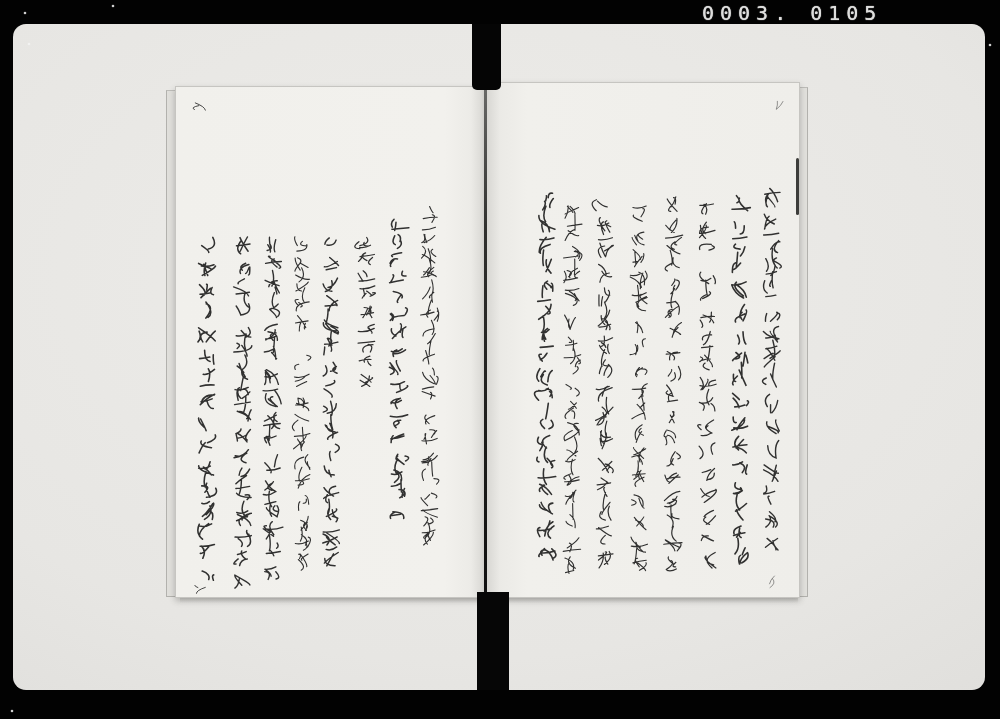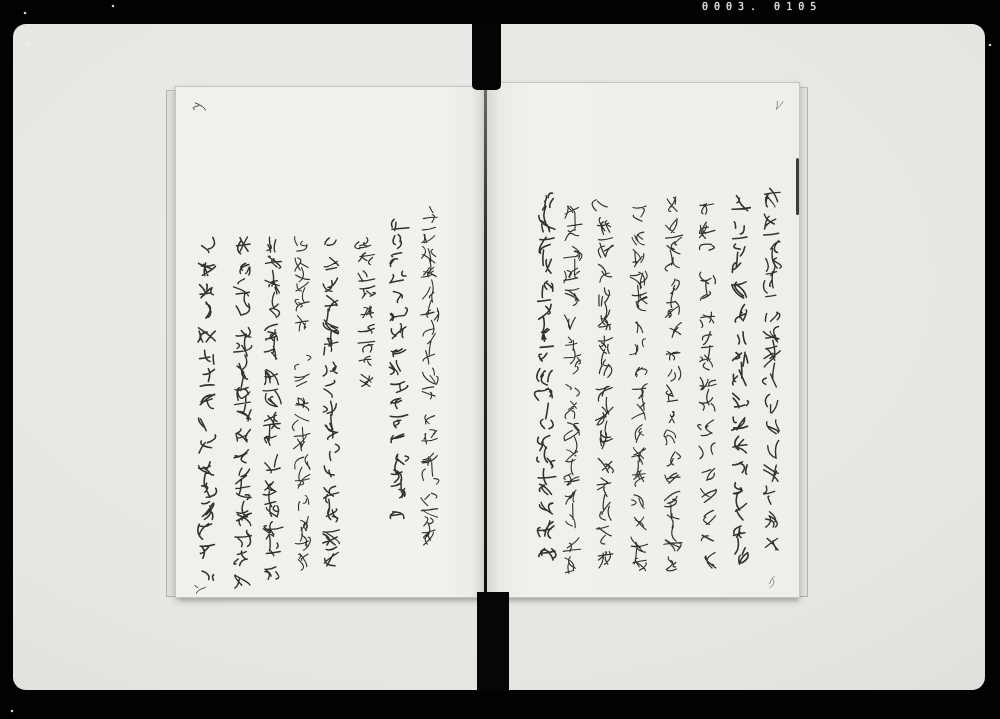--- a/index.html
+++ b/index.html
@@ -5,21 +5,21 @@
   html,body{margin:0;padding:0;background:#000;}
   .stage{position:relative;width:1000px;height:719px;background:#020202;overflow:hidden;
          font-family:"Liberation Sans", sans-serif;}
   .abs{position:absolute;}
   
   .field{left:13px;top:24px;width:972px;height:666px;border-radius:13px;
     background:radial-gradient(ellipse 120% 115% at 45% 38%,
       #edece9 0%, #e7e6e3 50%, #deddda 78%, #cfcecb 100%);}
   
   .counter{left:702px;top:1px;font-family:"DejaVu Sans Mono", monospace;
-    font-size:10px;letter-spacing:6px;color:#dededd;white-space:pre;
+    font-size:20px;letter-spacing:6px;color:#dededd;white-space:pre;
     text-shadow:0 0 1px #ffffff;}
   
   .page{box-shadow:0 3px 6px rgba(55,53,50,0.28);}
   .page-left{left:175px;top:86px;width:308px;height:510px;
     background:linear-gradient(to left,#d8d7d3 0px,#ecebe7 13px,#f2f1ed 40px,#f1f0ec 100%);
     border:1px solid #c6c5c1;border-right:none;}
   .page-right{left:487px;top:82px;width:312px;height:514px;
     background:linear-gradient(to right,#d8d7d3 0px,#ebeae6 13px,#f1f0ec 40px,#efeeea 100%);
     border:1px solid #c6c5c1;border-left:none;}
   

